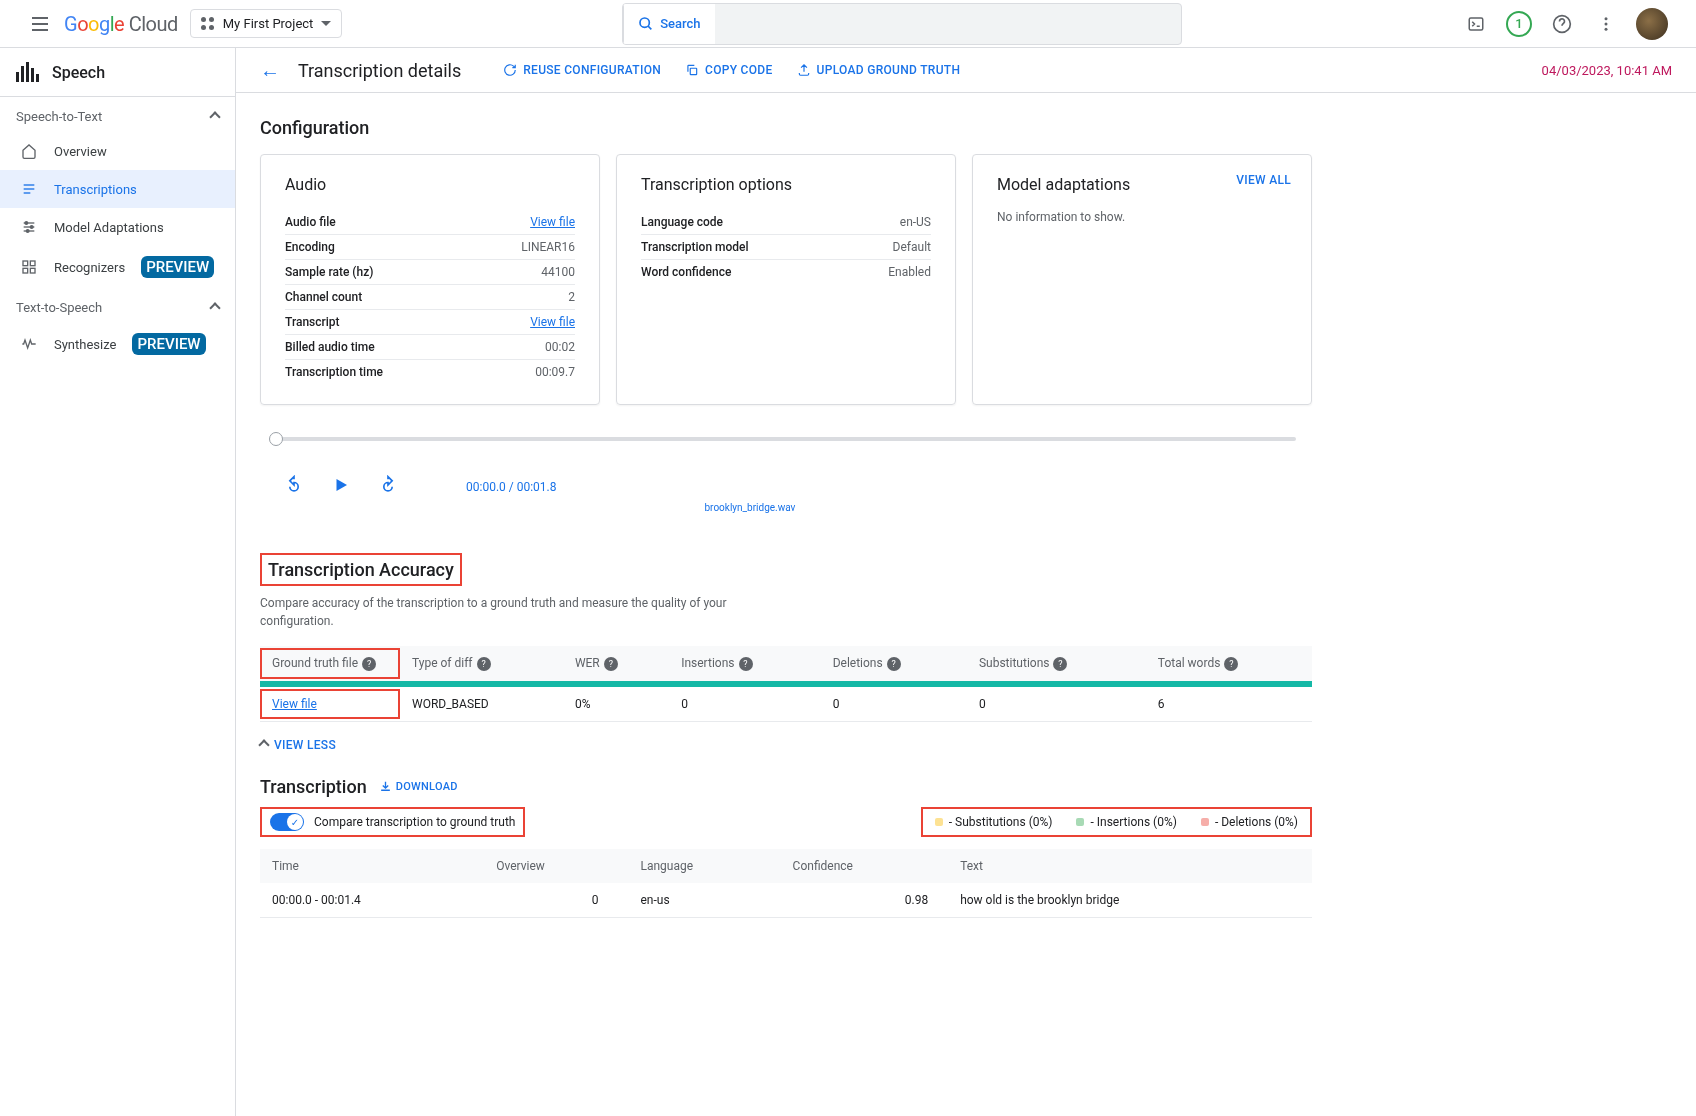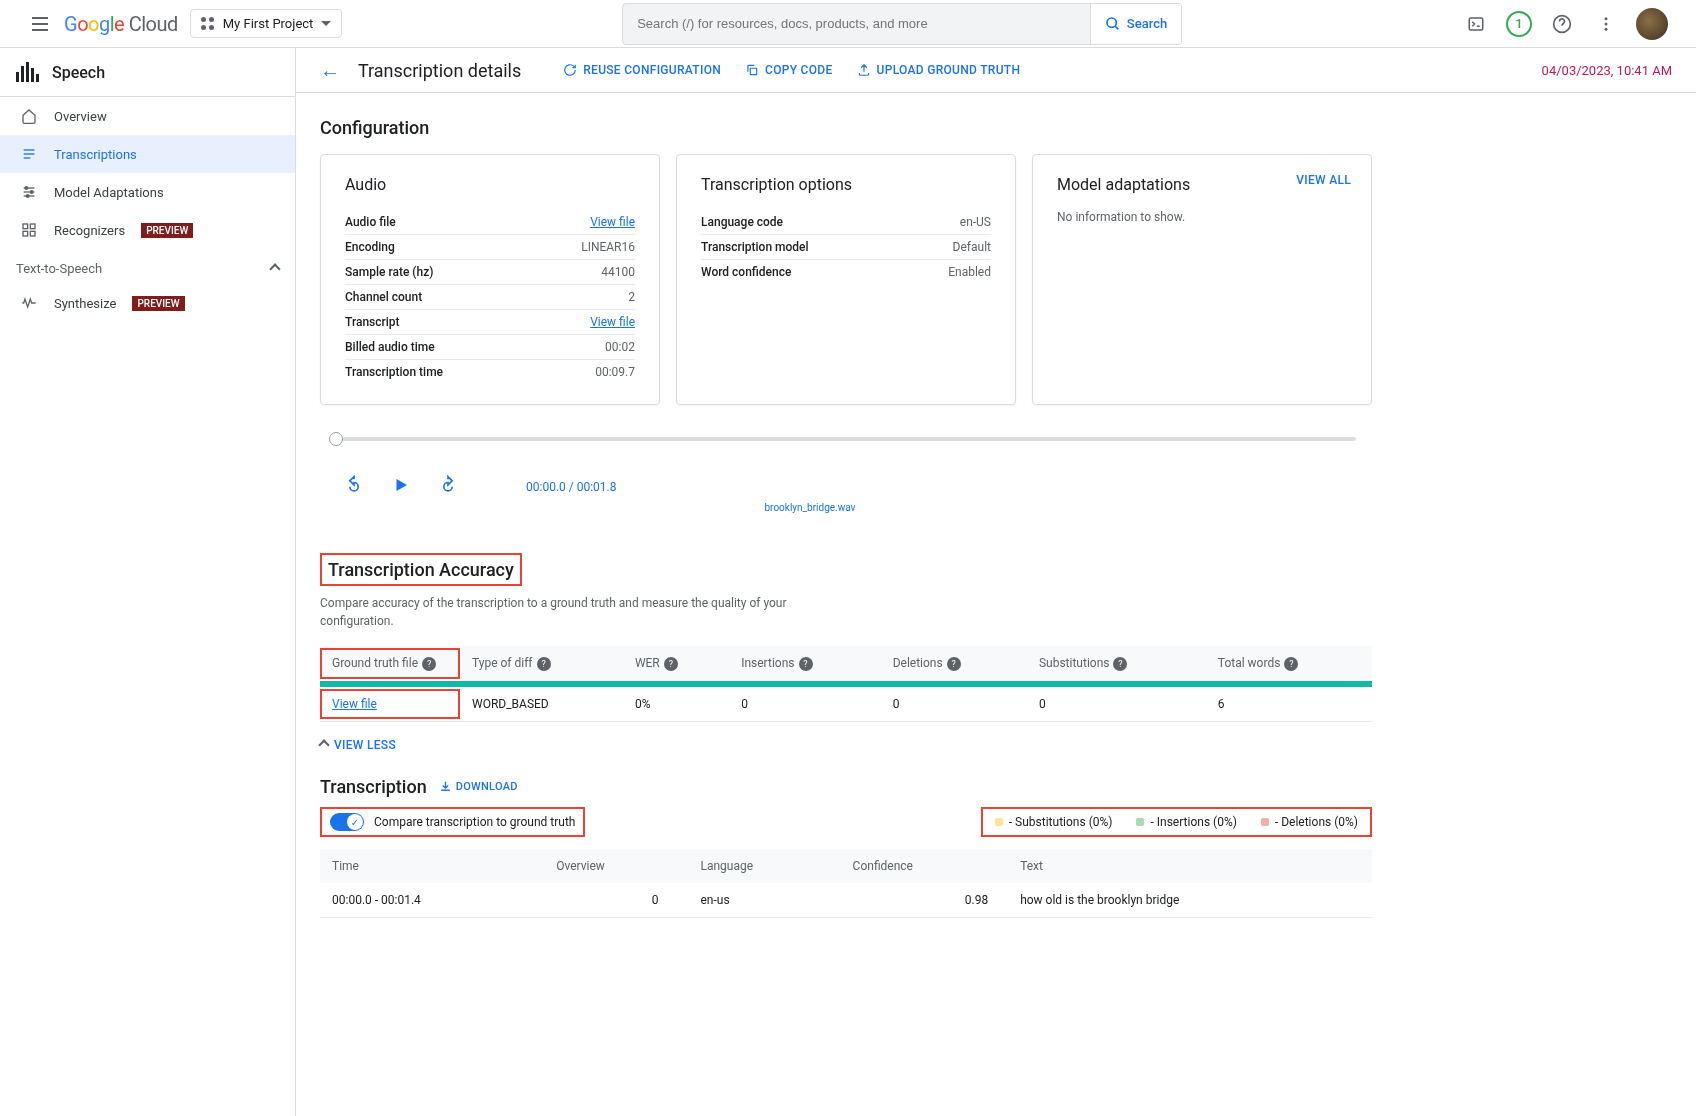--- a/index.html
+++ b/index.html
@@ -17,31 +17,31 @@
 .project-picker .caret { border-left: 5px solid transparent; border-right: 5px solid transparent; border-top: 5px solid #5f6368; }
 .search-wrap { flex: 1; display: flex; justify-content: center; }
 .search-box { display: flex; align-items: center; width: 560px; border: 1px solid #dadce0; border-radius: 4px; overflow: hidden; background: #f1f3f4; }
 .search-box input { flex: 1; border: none; padding: 10px 14px; font-size: 13px; outline: none; background: transparent; }
 .search-btn { display: flex; align-items: center; gap: 6px; padding: 0 14px; border-left: 1px solid #dadce0; height: 40px; color: #1a73e8; font-weight: 500; background: #fff; cursor: pointer; }
 .topbar-right { display: flex; align-items: center; gap: 16px; }
 .icon-btn { width: 28px; height: 28px; display: flex; align-items: center; justify-content: center; cursor: pointer; color: #5f6368; border-radius: 50%; }
 .badge-circle { width: 26px; height: 26px; border: 2px solid #34a853; border-radius: 50%; display: flex; align-items: center; justify-content: center; color: #34a853; font-size: 13px; font-weight: 500; }
 .avatar { width: 32px; height: 32px; border-radius: 50%; background: radial-gradient(circle at 40% 40%, #8b6f47, #3c2f1f); }
 .main-layout { display: flex; height: calc(100vh - 48px); }
-.sidebar { width: 296px; border-right: 1px solid #dadce0; overflow-y: auto; }
+.sidebar { width: 236px; border-right: 1px solid #dadce0; overflow-y: auto; }
 .sidebar-head { display: flex; align-items: center; gap: 12px; padding: 14px 16px; border-bottom: 1px solid #dadce0; font-size: 16px; font-weight: 500; }
 .speech-icon { width: 24px; display: flex; align-items: flex-end; gap: 2px; height: 20px; }
 .speech-icon span { width: 3px; background: #202124; }
 .speech-icon span:nth-child(1){height:10px} .speech-icon span:nth-child(2){height:16px} .speech-icon span:nth-child(3){height:20px} .speech-icon span:nth-child(4){height:14px} .speech-icon span:nth-child(5){height:8px}
 .sb-section { display: flex; align-items: center; justify-content: space-between; padding: 12px 16px 8px; font-size: 13px; color: #5f6368; cursor: pointer; }
 .sb-item { display: flex; align-items: center; gap: 16px; padding: 10px 16px 10px 20px; font-size: 13px; cursor: pointer; color: #3c4043; }
 .sb-item.active { color: #1a73e8; background: #e8f0fe; }
 .sb-item .ico { width: 18px; height: 18px; display: flex; align-items: center; justify-content: center; color: #5f6368; }
 .sb-item.active .ico { color: #1a73e8; }
-.preview-tag { background: #7f1d1d; color: #fff; font-size: 10px; padding: 2px 5px; border-radius: 0; font-weight: 500; }
+.preview-tag { background: #0369a1; color: #fff; font-size: 15px; padding: 2px 5px; border-radius: 6px; font-weight: 500; }
 .content { flex: 1; overflow-y: auto; }
 .page-head { display: flex; align-items: center; padding: 10px 24px; border-bottom: 1px solid #dadce0; gap: 18px; }
 .back-arrow { color: #1a73e8; cursor: pointer; font-size: 20px; }
 .page-title { font-size: 18px; font-weight: 400; }
 .head-actions { display: flex; gap: 24px; margin-left: 24px; }
 .head-action { display: flex; align-items: center; gap: 6px; color: #1a73e8; font-size: 12px; font-weight: 500; cursor: pointer; letter-spacing: 0.3px; }
 .timestamp { margin-left: auto; color: #be185d; font-size: 13px; }
 .content-inner { padding: 24px 24px 40px; max-width: 1100px; }
 .section-title { font-size: 18px; font-weight: 500; margin-bottom: 16px; }
 .cards-row { display: flex; gap: 16px; margin-bottom: 32px; }
@@ -98,21 +98,20 @@
     <span class="g1">G</span><span class="g2">o</span><span class="g3">o</span><span class="g4">g</span><span class="g5">l</span><span class="g6">e</span>
     <span class="cloud">Cloud</span>
   </div>
   <div class="project-picker">
     <span class="dots"></span>
     <span>My First Project</span>
     <span class="caret"></span>
   </div>
   <div class="search-wrap">
     <div class="search-box">
-      <input placeholder="Search (/) for resources, docs, products, and more" style="">
       <div class="search-btn">
         <svg width="16" height="16" viewBox="0 0 24 24" fill="none" stroke="#1a73e8" stroke-width="2.5">
             <circle cx="10" cy="10" r="7"></circle>
             <line x1="20" y1="20" x2="15" y2="15"></line>
           </svg>
         <span>Search</span>
       </div>
     </div>
   </div>
   <div class="topbar-right">
@@ -146,20 +145,24 @@
   <div class="sidebar">
     <div class="sidebar-head">
       <div class="speech-icon">
           <span></span>
           <span></span>
           <span></span>
           <span></span>
           <span></span>
         </div>
       <span>Speech</span>
+    </div>
+    <div class="sb-section">
+      <span>Speech-to-Text</span>
+      <span class="chevron"></span>
     </div>
     <div class="sb-item">
       <span class="ico">
           <svg width="16" height="16" viewBox="0 0 24 24" fill="none" stroke="currentColor" stroke-width="2">
             <path d="M3 11l9-8 9 8v10a2 2 0 01-2 2H5a2 2 0 01-2-2z"></path>
           </svg>
         </span>
       <span>Overview</span>
     </div>
     <div class="sb-item active">

